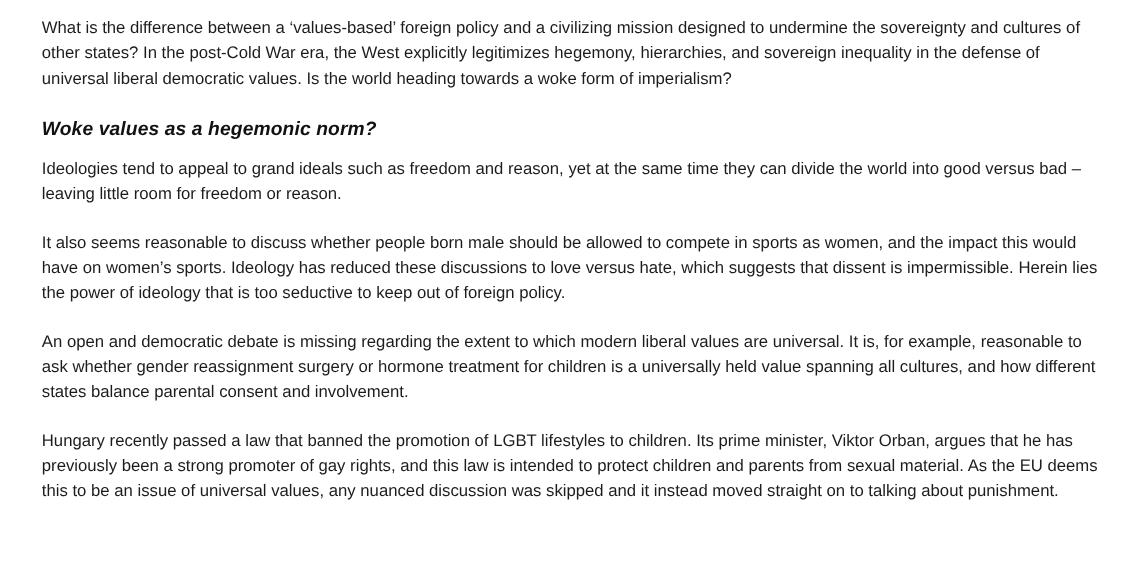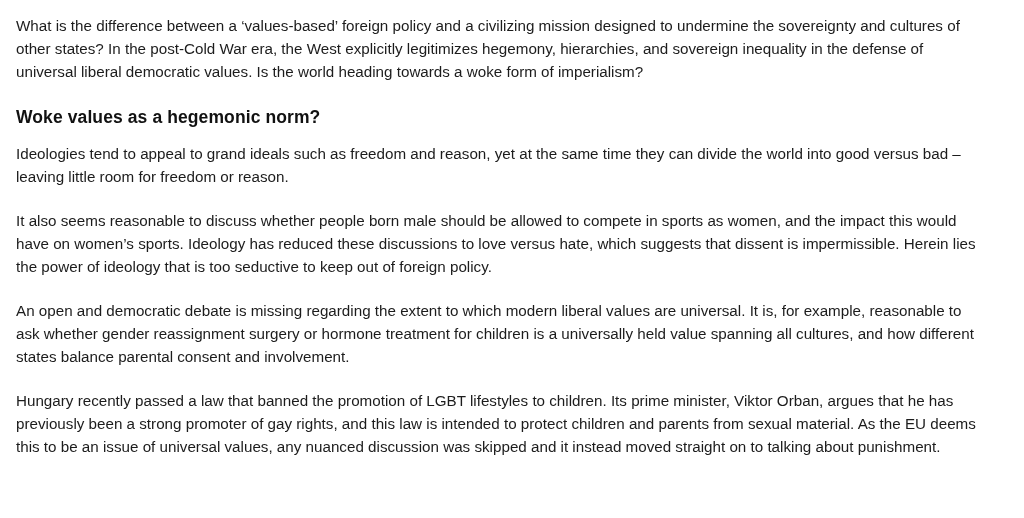--- a/index.html
+++ b/index.html
@@ -11,21 +11,21 @@
     width: 1024px;
     height: 518px;
     overflow: hidden;
     font-family: "Liberation Sans", sans-serif;
     color: #1a1a1a;
   }
   .page {
     box-sizing: border-box;
     width: 1024px;
     height: 518px;
-    padding: 14px 22px 0 16px;
+    padding: 14px 22px 0 38px;
     background: #ffffff;
   }
   .article {
     max-width: 972px;
   }
   p.body-text {
     margin: 0 0 18px 0;
     font-size: 15.2px;
     line-height: 23px;
     color: #1c1c1c;
@@ -34,20 +34,21 @@
   p.body-text.lead {
     margin-bottom: 22px;
   }
   h2.section-heading {
     margin: 0 0 10px 0;
     font-size: 17.5px;
     line-height: 24px;
     font-weight: bold;
     color: #111111;
     letter-spacing: 0.1px;
+    font-style: italic;
   }
   p.body-text.tight {
     margin-bottom: 21px;
     margin-top: 13px;
   }
 </style>
 </head>
 <body>
 
 <div class="page">

